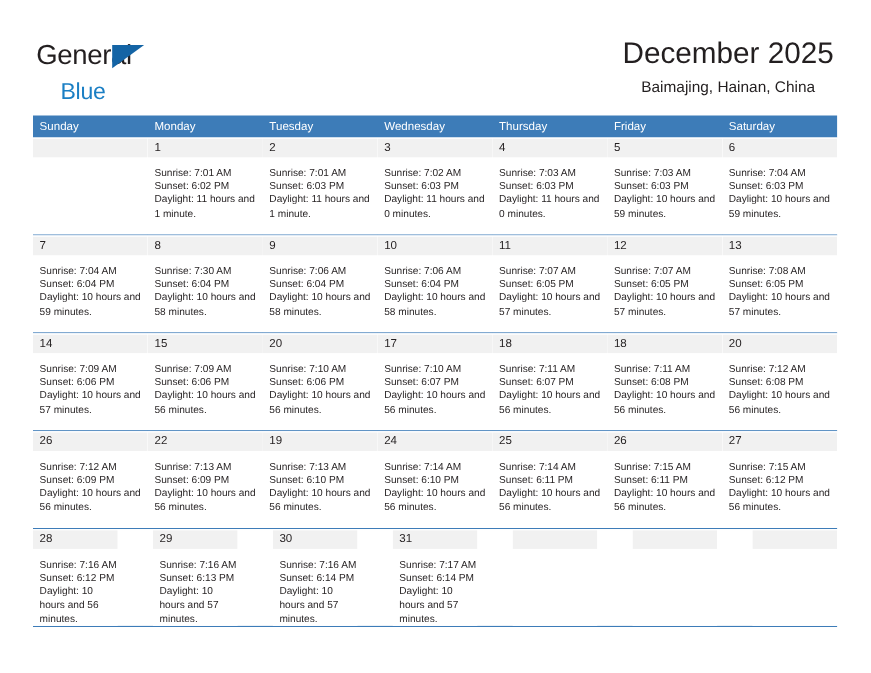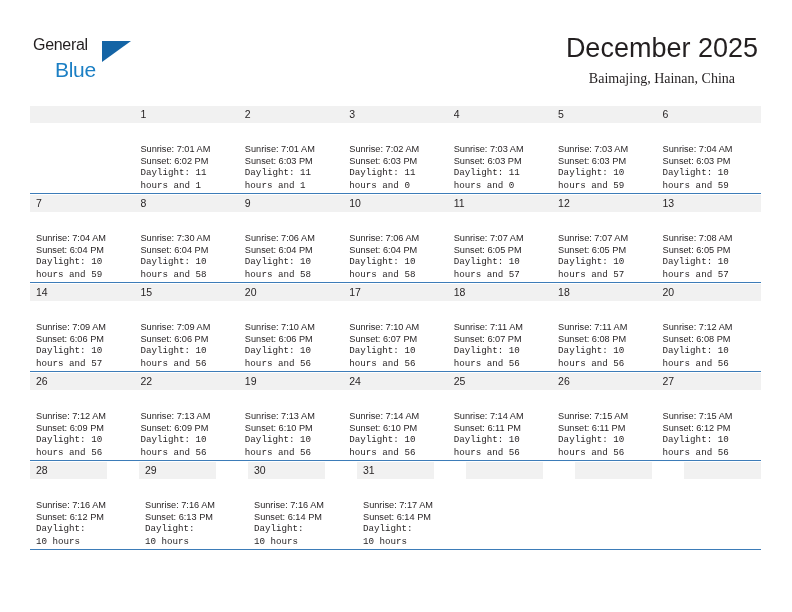--- a/index.html
+++ b/index.html
@@ -33,29 +33,29 @@
     position: absolute;
     left: 33px;
     top: 36px;
     width: 110px;
     height: 46px;
   }
   .logo-general {
     position: absolute;
     left: 0;
     top: 0;
-    font-size: 16px;
+    font-size: 25px;
     letter-spacing: -0.3px;
     color: #231f20;
     font-family: "Liberation Sans", sans-serif;
   }
   .logo-blue {
     position: absolute;
     left: 22px;
-    top: 22px;
+    top: 36px;
     font-size: 21px;
     letter-spacing: -0.3px;
     color: #1b7fc4;
     font-family: "Liberation Sans", sans-serif;
   }
   .logo-triangle {
     position: absolute;
     left: 69px;
     top: 5px;
     width: 0;
@@ -76,21 +76,21 @@
     color: #231f20;
     font-weight: normal;
     margin: 0;
     font-family: "Liberation Sans", sans-serif;
   }
   .cal-subtitle {
     font-size: 14px;
     line-height: 20px;
     margin-top: 5px;
     color: #231f20;
-    font-family: Liberation Serif, serif;
+    font-family: Liberation Sans, sans-serif;
   }
 
   
   .calendar {
     position: absolute;
     left: 30px;
     top: 105px;
     width: 731px;
   }
   .weekday-row {
@@ -132,32 +132,31 @@
     font-size: 10.5px;
     line-height: 17px;
     padding-left: 6px;
     color: #231f20;
     box-sizing: border-box;
   }
   .day-cell.empty .day-num {
     background: #f1f1f1;
   }
   .day-body {
-    padding: 20px 5px 0 6px;
+    padding: 8px 5px 0 6px;
     font-size: 9.2px;
     line-height: 12.2px;
     color: #231f20;
   }
   .day-body div {
     white-space: nowrap;
   }
   .daylight-line {
     white-space: normal !important;
     max-width: 95px;
-    font-family: Liberation Mono, monospace;
   }
 </style>
 </head>
 <body>
 
 <div class="page">
 
   <div class="top-bar">
 
     <div class="logo">
@@ -167,20 +166,29 @@
     </div>
 
     <div class="title-block">
       <h1 class="cal-title">December 2025</h1>
       <div class="cal-subtitle">Baimajing, Hainan, China</div>
     </div>
 
   </div>
 
   <div class="calendar">
+    <div class="weekday-row" id="weekday-row">
+        <div class="weekday">Sunday</div>
+        <div class="weekday">Monday</div>
+        <div class="weekday">Tuesday</div>
+        <div class="weekday">Wednesday</div>
+        <div class="weekday">Thursday</div>
+        <div class="weekday">Friday</div>
+        <div class="weekday">Saturday</div>
+      </div>
     <div id="weeks-container">
         <div class="week-row">
           <div class="day-cell empty">
             <div class="day-num"></div>
           </div>
           <div class="day-cell">
             <div class="day-num">1</div>
             <div class="day-body">
               <div>Sunrise: 7:01 AM</div>
               <div>Sunset: 6:02 PM</div>

